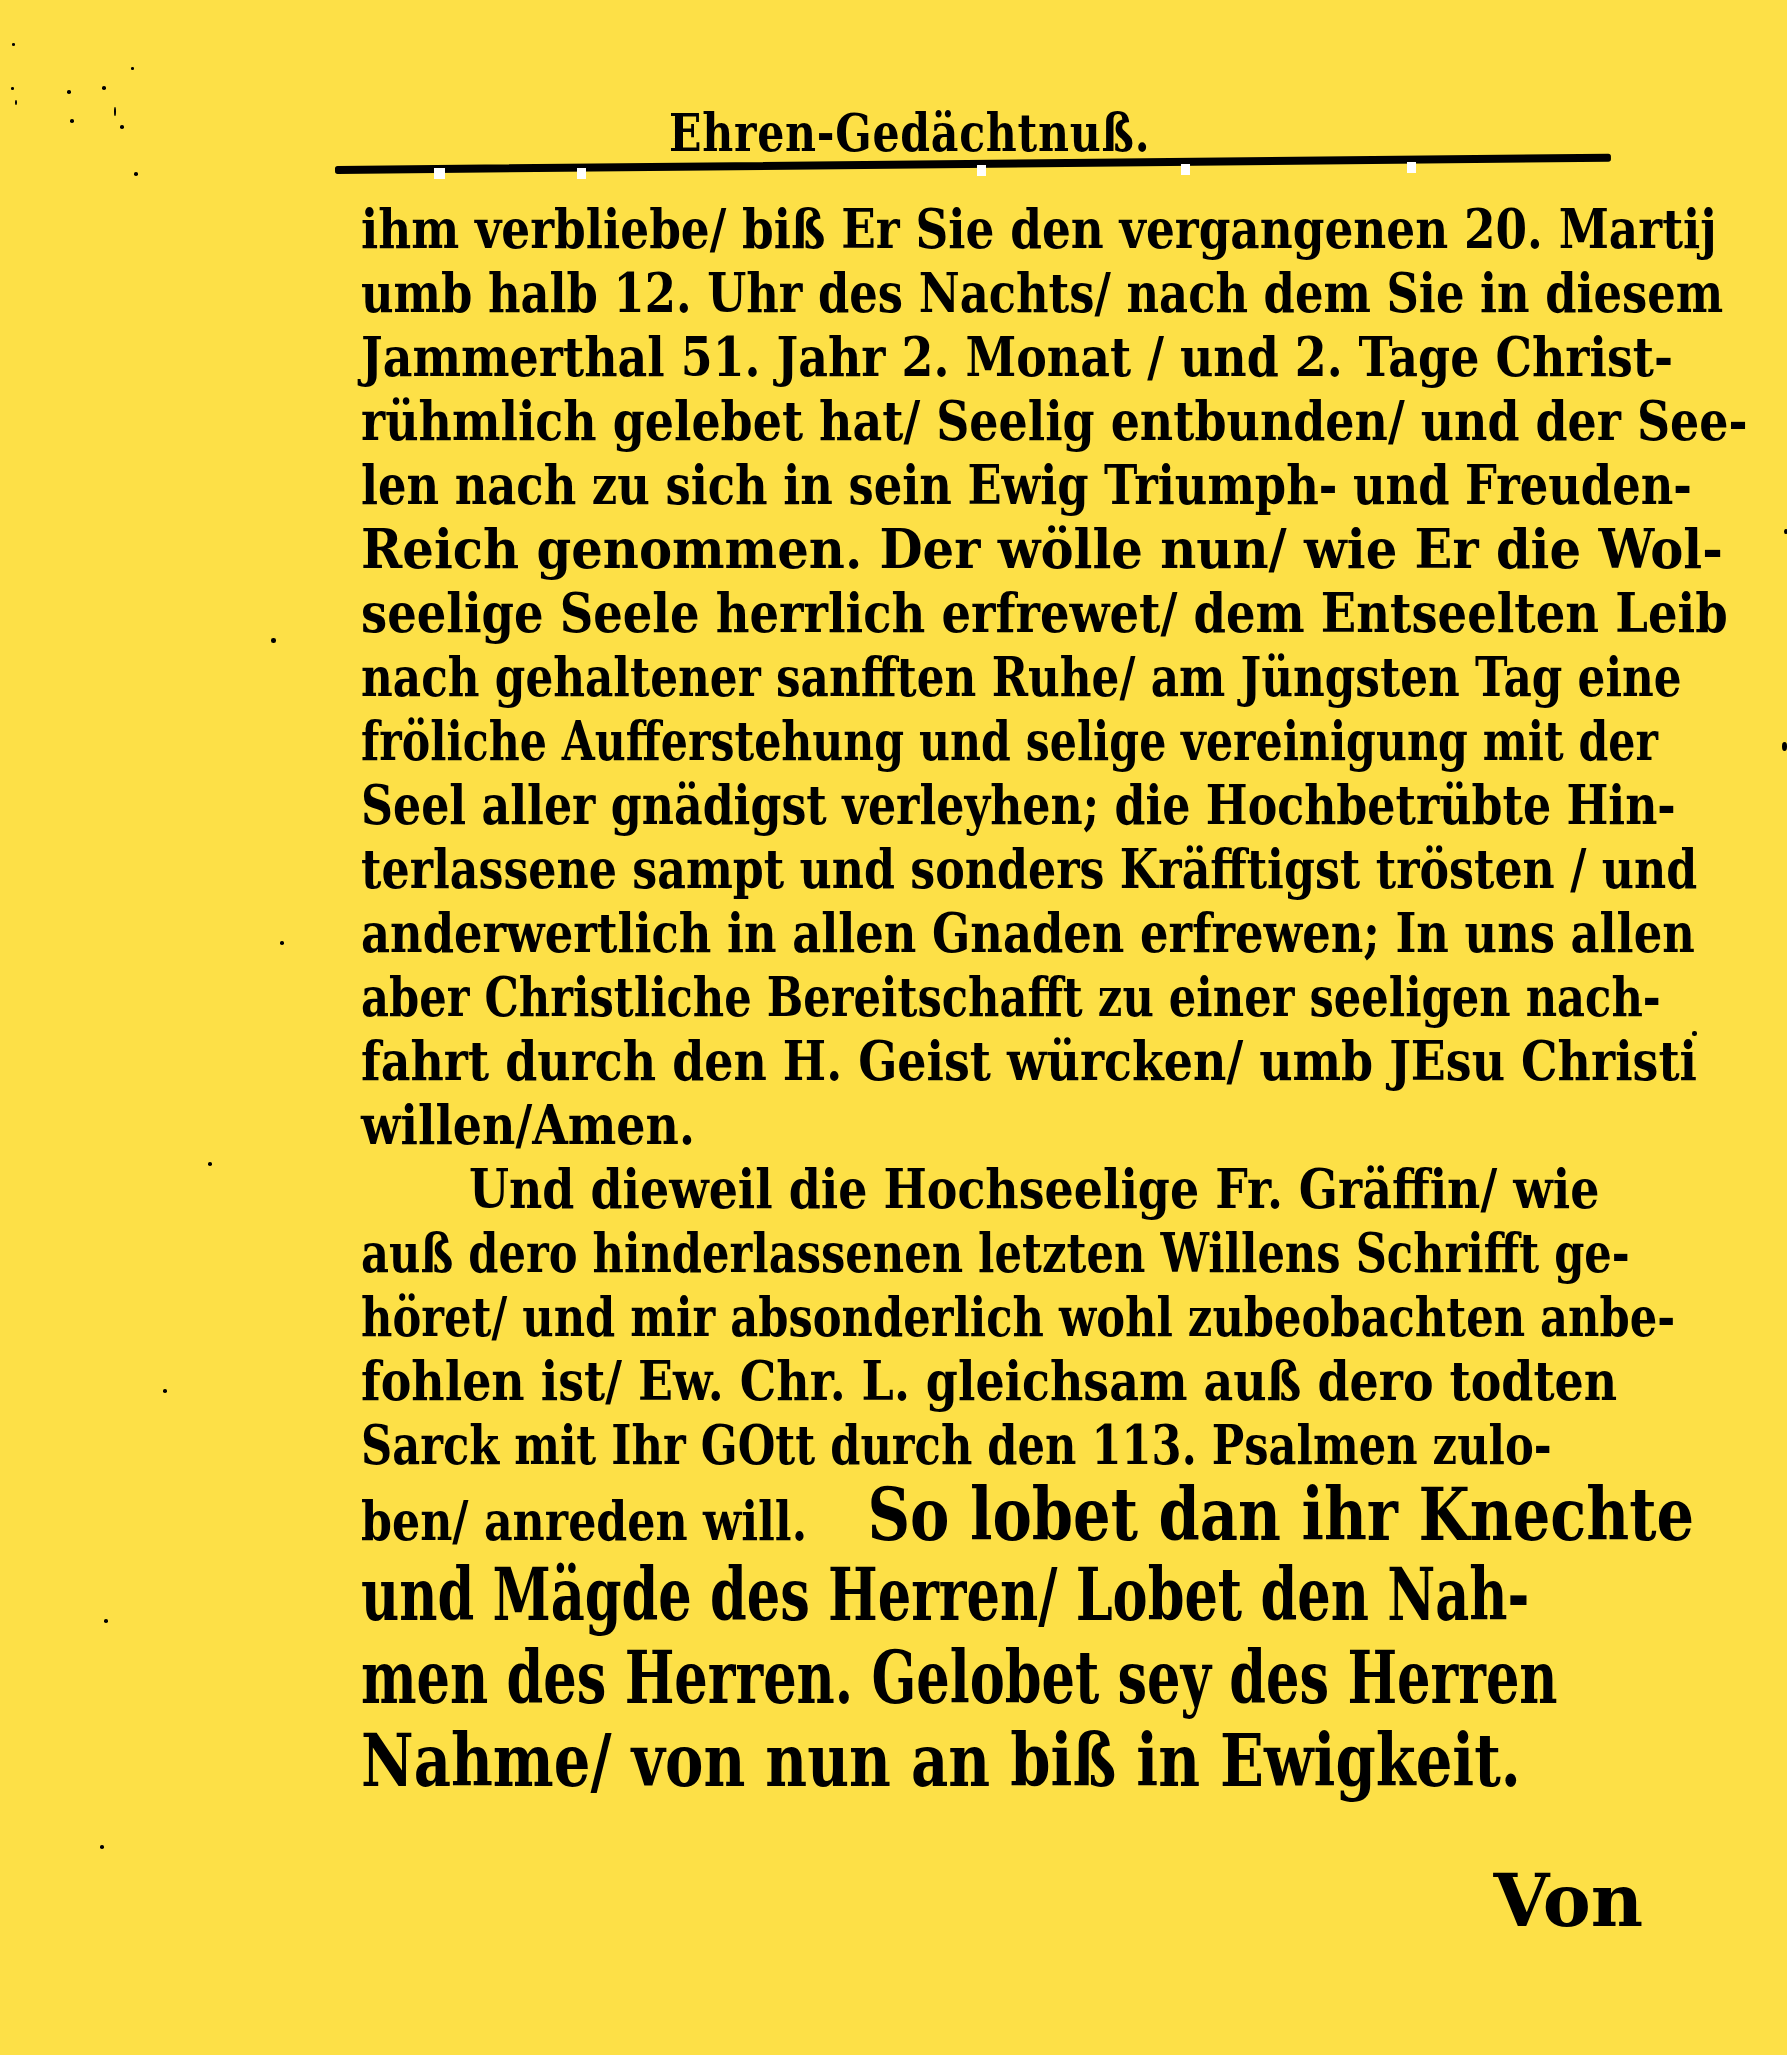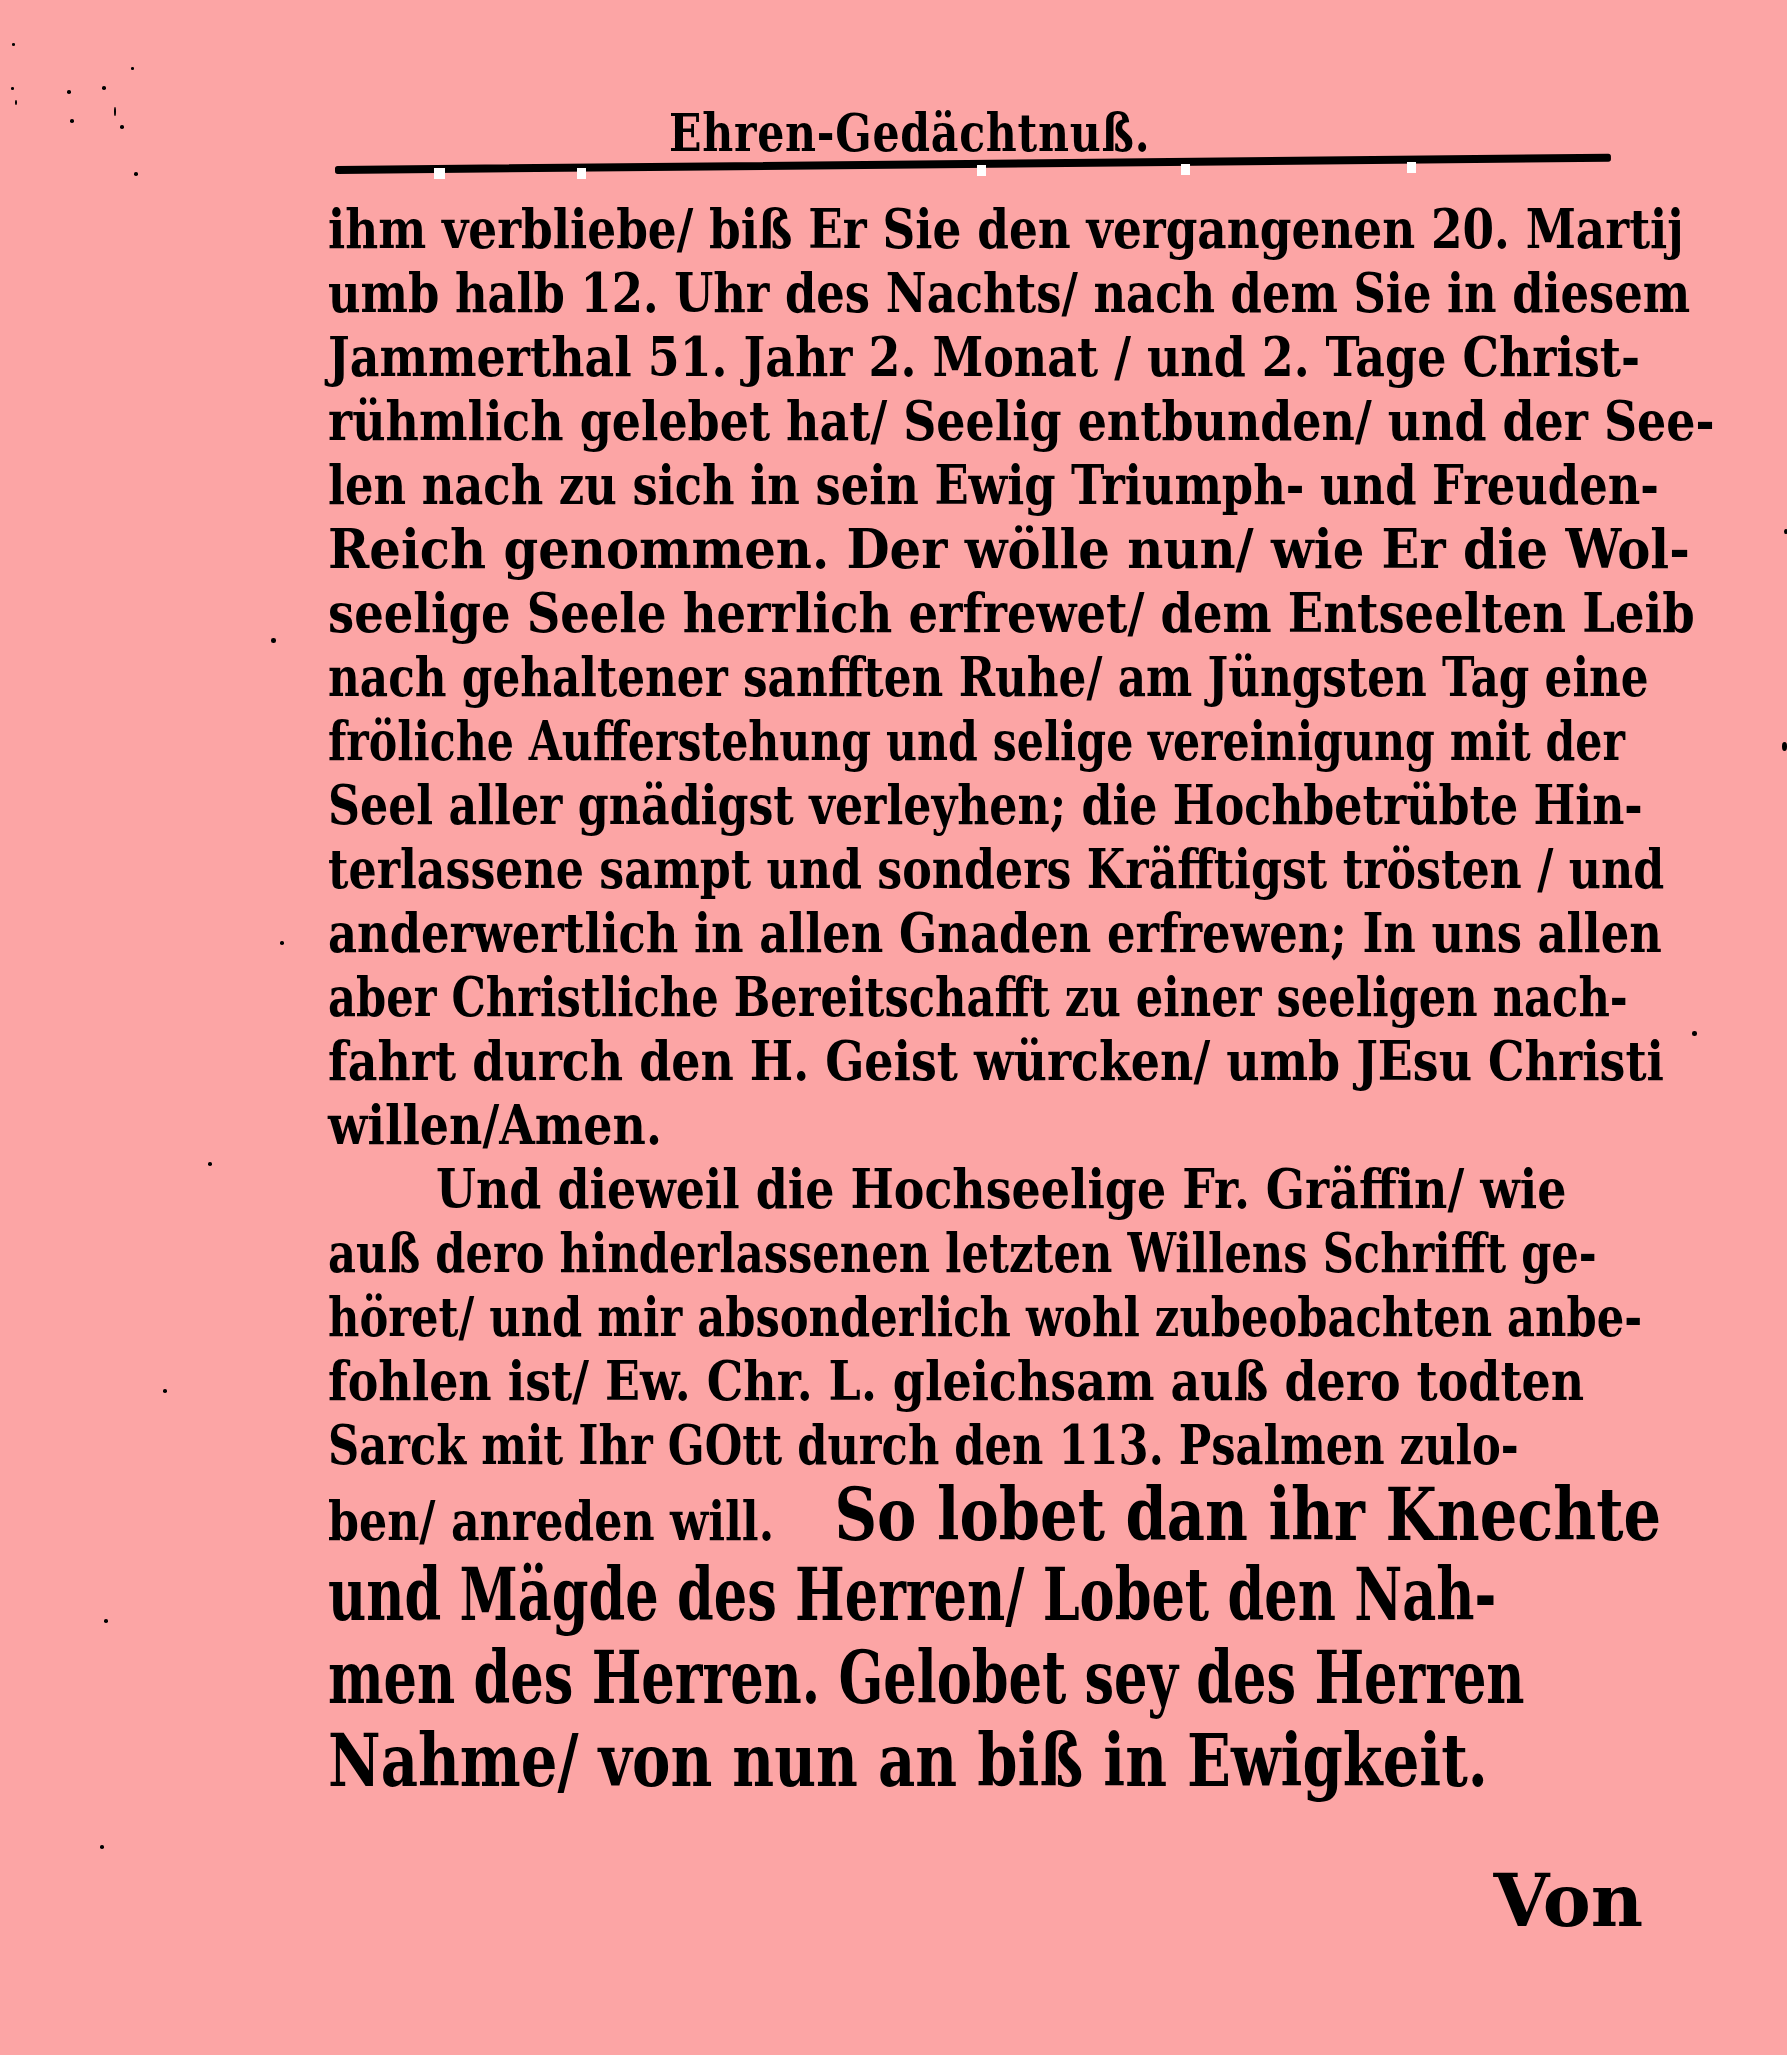--- a/index.html
+++ b/index.html
@@ -12,21 +12,21 @@
       height: 2055px;
       position: relative;
       overflow: hidden;
       font-family: "DejaVu Serif", "Liberation Serif", serif;
       color: #000000;
     }
     .page {
       position: absolute;
       left: 0; top: 0;
       width: 1788px; height: 2055px;
-      background: #fca5a5;
+      background: #fde047;
     }
     .speck {
       position: absolute;
       background: #000;
       border-radius: 50%;
     }
     .running-head {
       position: absolute;
       left: 669px;
       top: 101px;
@@ -51,21 +51,21 @@
       transform-origin: left center;
       border-radius: 2.7px;
     }
     .rule-gap {
       position: absolute;
       height: 11px;
       background: #fff;
     }
     .body-text {
       position: absolute;
-      left: 328px;
+      left: 361px;
       top: 197px;
       width: 1294px;
     }
     .line {
       display: block;
       white-space: nowrap;
       font-family: "DejaVu Serif", serif;
       font-weight: bold;
       font-size: 54px;
       height: 64px;

